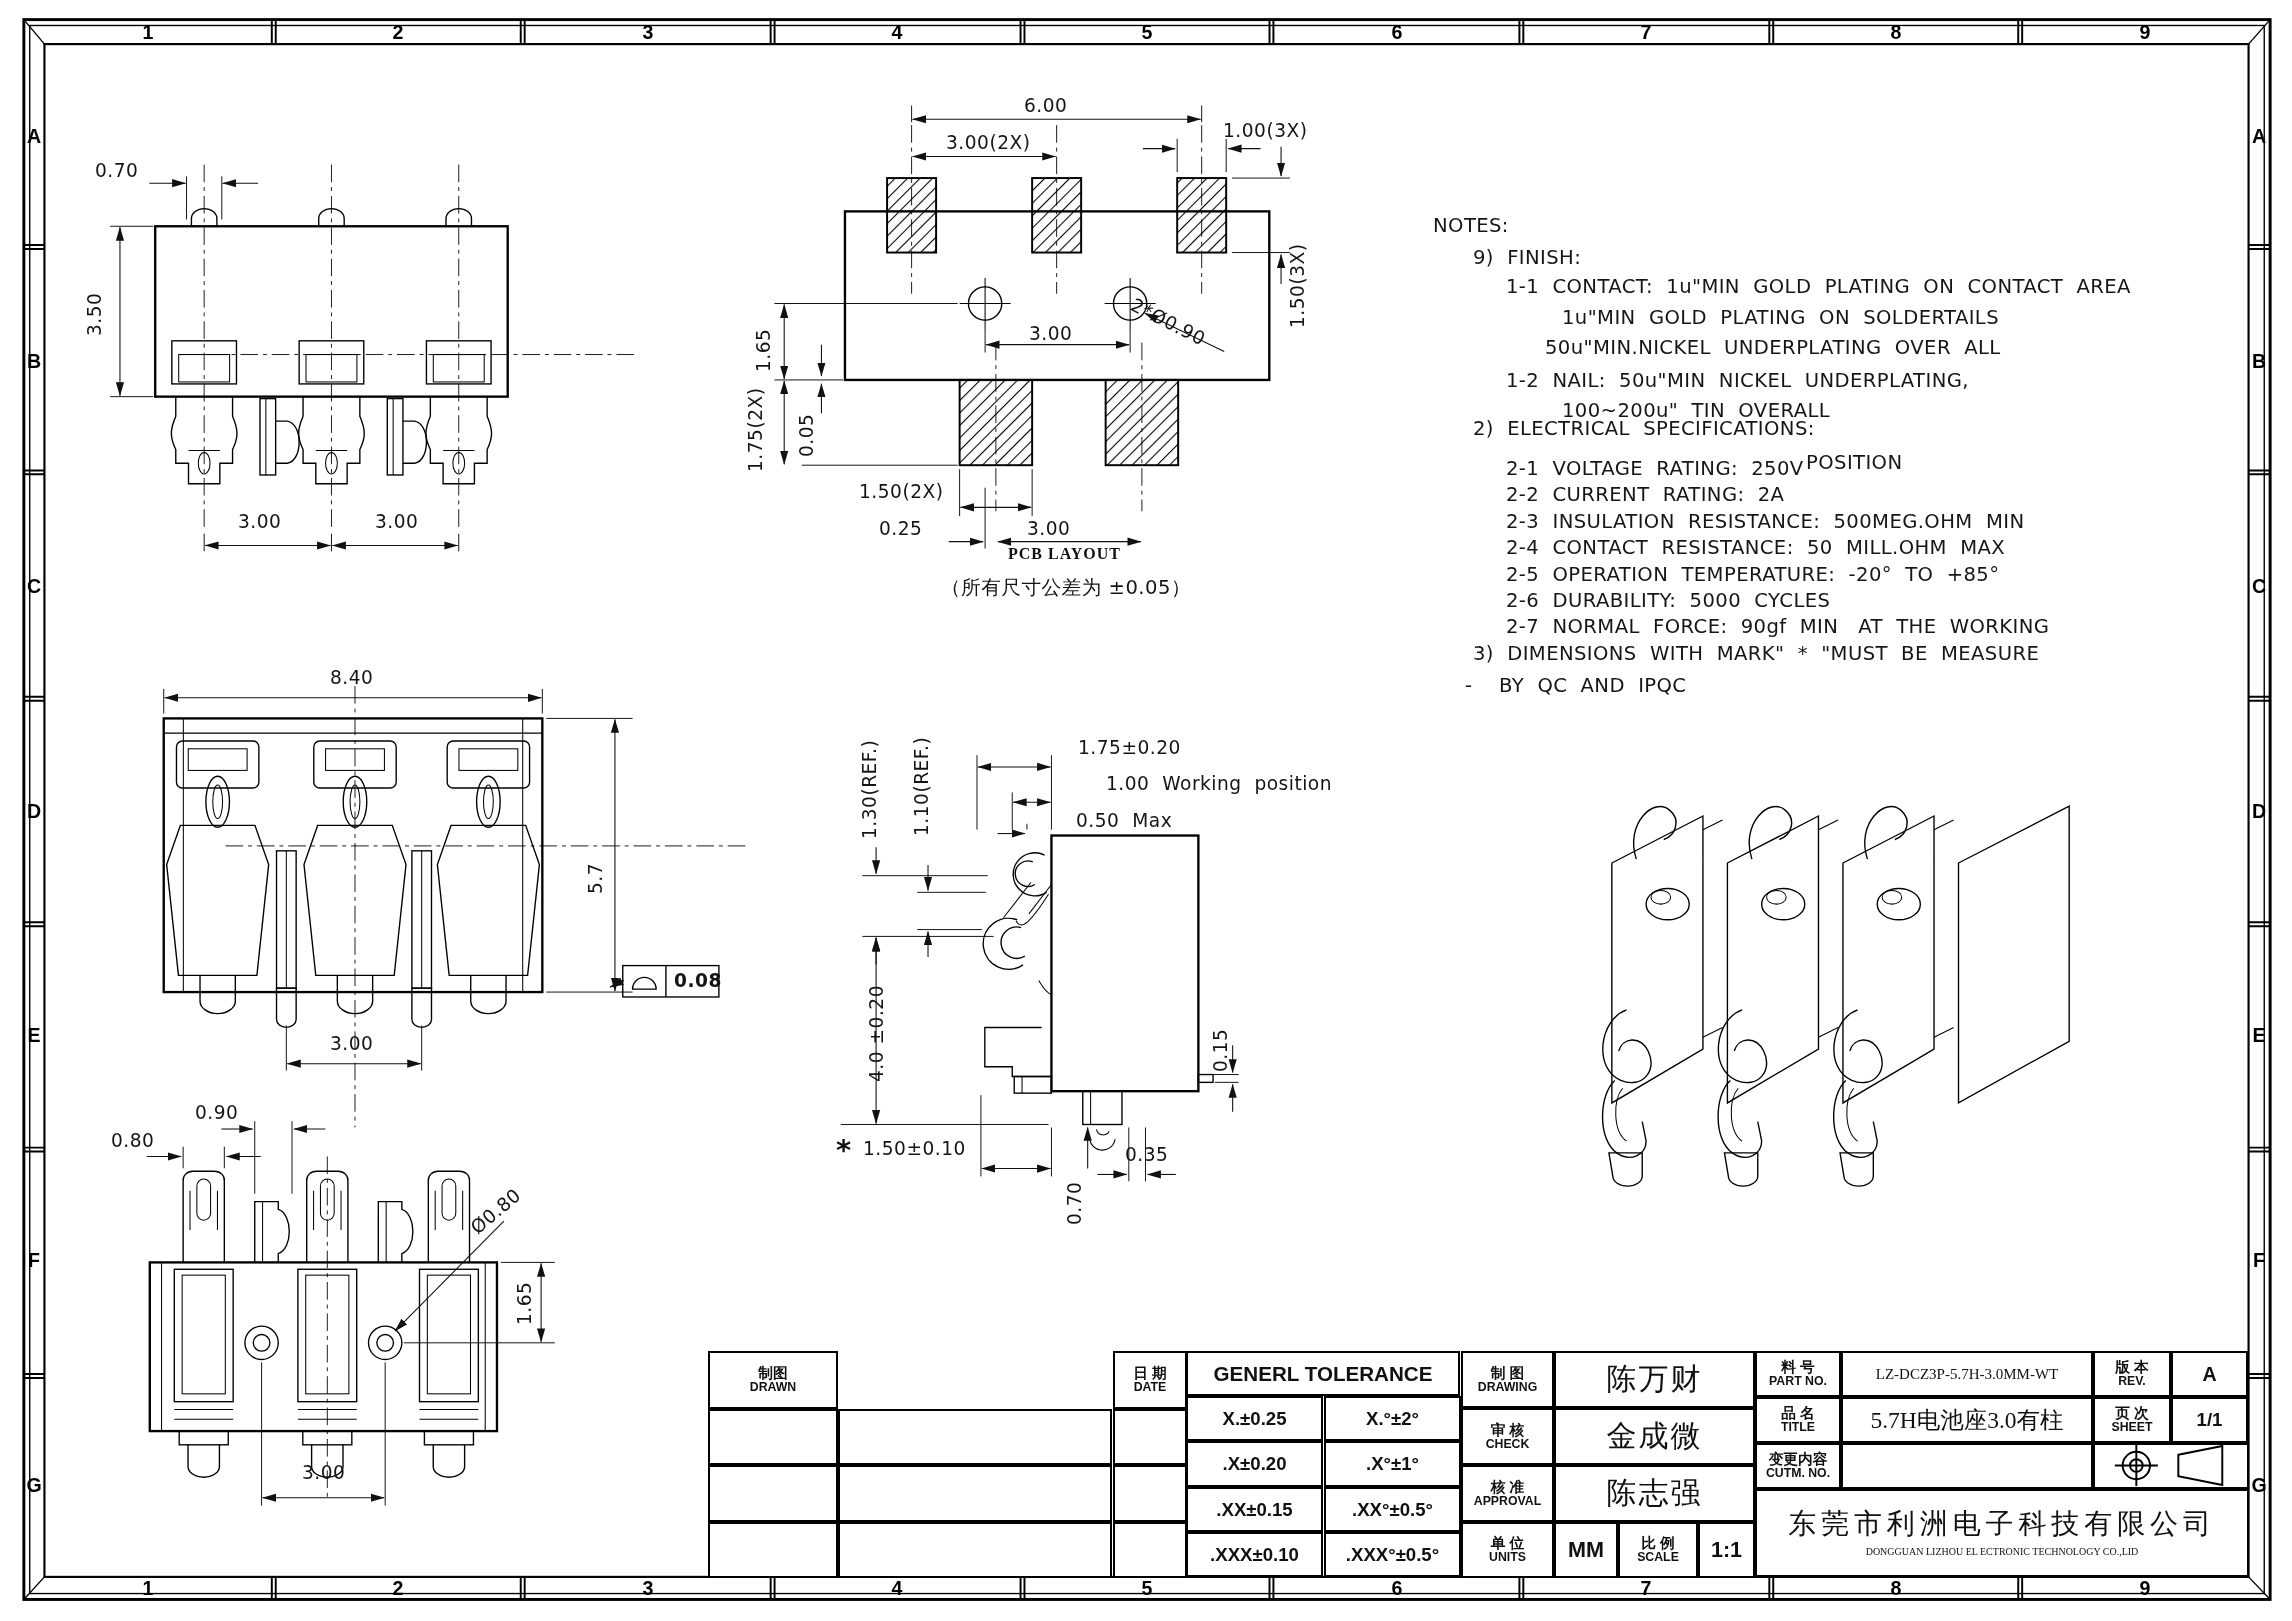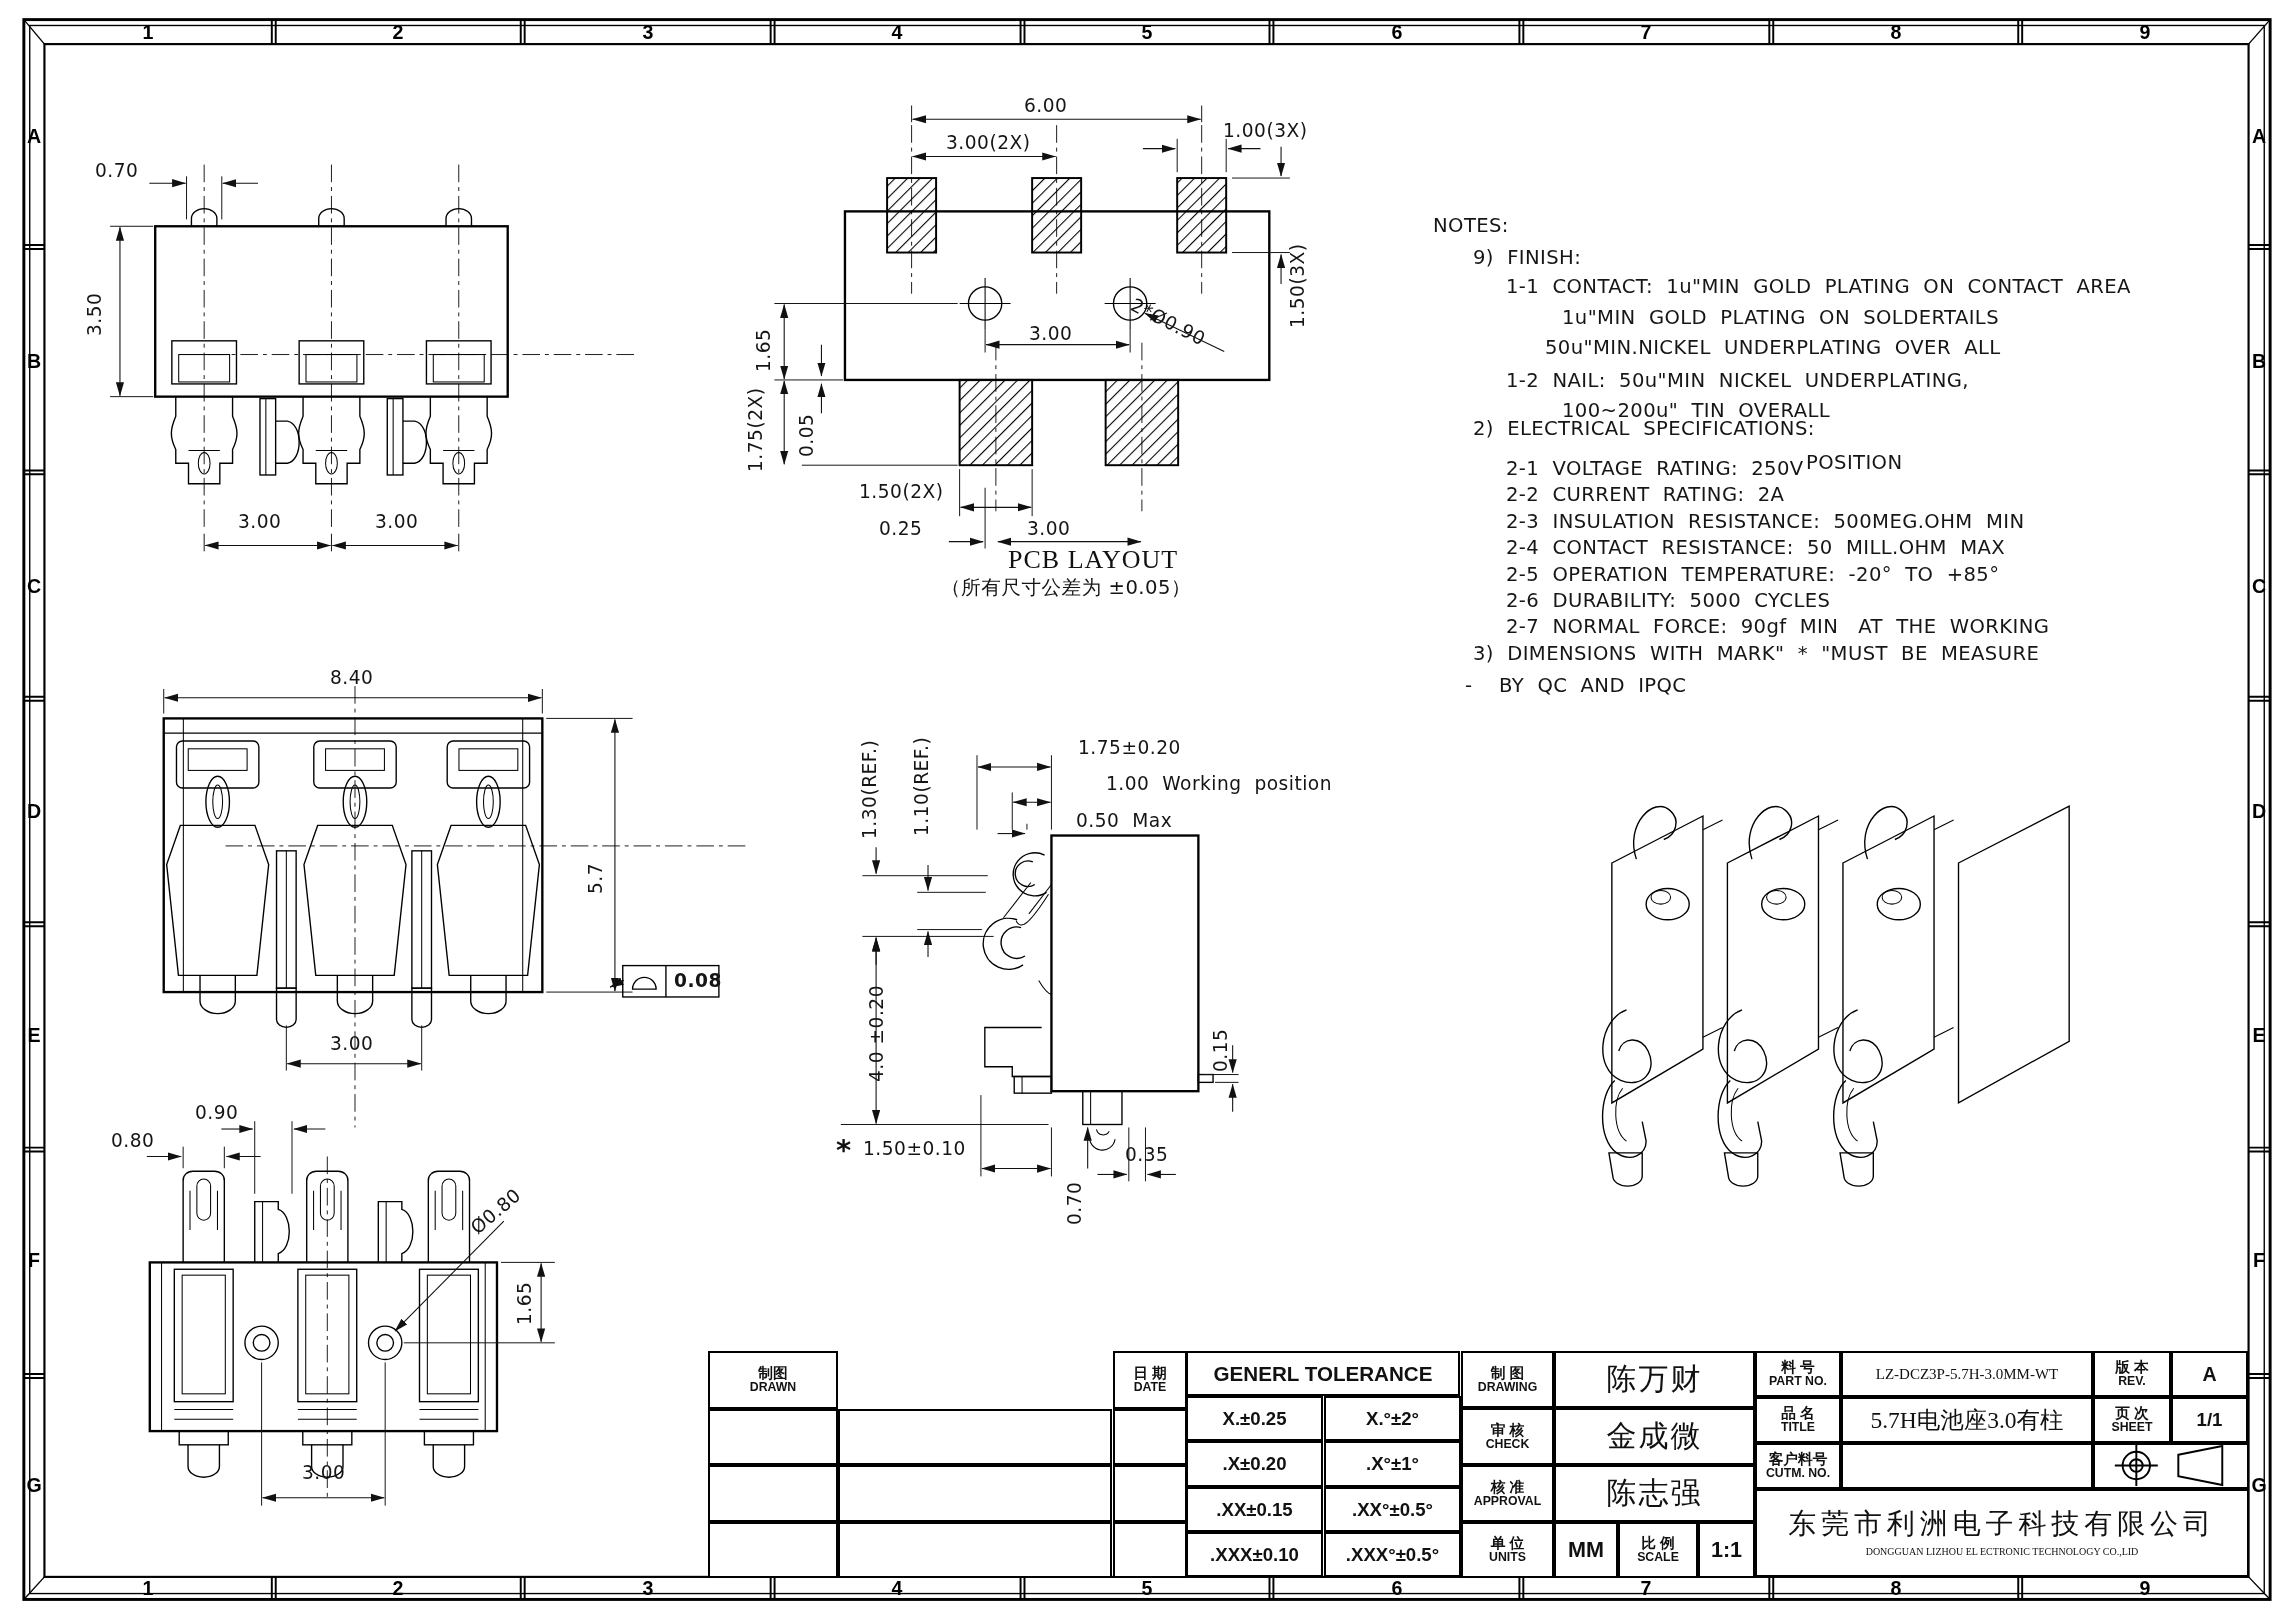--- a/index.html
+++ b/index.html
@@ -21,21 +21,21 @@
         transform:translate(-50%,-50%);color:#000;}
   .noteln{position:absolute;font-size:19.6px;letter-spacing:0.4px;white-space:pre;color:#161616;}
   .cell{position:absolute;border:2px solid #000;box-sizing:border-box;display:flex;
         align-items:center;justify-content:center;text-align:center;background:#fff;}
   .cl2{flex-direction:column;line-height:1.1;text-align:center;}
   .zh{font-size:14.7px;font-weight:bold;font-family:"Liberation Sans",sans-serif;}
   .en{font-size:12.3px;font-weight:bold;font-family:"Liberation Sans",sans-serif;}
   .tolv{font-size:18.6px;font-weight:bold;font-family:"Liberation Sans",sans-serif;}
   .name{font-size:30px;letter-spacing:2px;}
   .serif{font-family:"Liberation Serif",serif;}
-  .pcbtitle{position:absolute;font-family:"Liberation Serif",serif;font-weight:normal;font-size:26px;letter-spacing:1px;}
+  .pcbtitle{position:absolute;font-family:"Liberation Serif",serif;font-weight:bold;font-size:16px;letter-spacing:1px;}
   .star{position:absolute;font-size:29px;font-weight:bold;}
 </style>
 </head>
 <body>
 
 <div id="page">
 
   <svg style="left:0;top:0" width="2293" height="1621" viewBox="0 0 2339 1654">
     <defs>
       <marker id="ar" viewBox="0 0 12 8" refX="11.5" refY="4" markerWidth="13" markerHeight="9" orient="auto-start-reverse">
@@ -477,21 +477,21 @@
       <span class="zh">品 名</span>
       <span class="en">TITLE</span>
     </div>
     <div class="cell serif" style="left:1133px;top:46px;width:252px;height:46px;font-size:23.5px">5.7H电池座3.0有柱</div>
     <div class="cell cl2" style="left:1385px;top:46px;width:78px;height:46px">
       <span class="zh">页 次</span>
       <span class="en">SHEET</span>
     </div>
     <div class="cell tolv" style="left:1463px;top:46px;width:77px;height:46px;font-size:18.6px">1/1</div>
     <div class="cell cl2" style="left:1047px;top:92px;width:86px;height:46px">
-      <span class="zh">客户料号</span>
+      <span class="zh">变更内容</span>
       <span class="en">CUTM. NO.</span>
     </div>
     <div class="cell" style="left:1133px;top:92px;width:252px;height:46px"></div>
     <div class="cell" style="left:1385px;top:92px;width:156px;height:46px">
       <svg width="152" height="42" viewBox="0 0 155 43" style="position:static">
         <g fill="none" stroke="#000" stroke-width="2">
           <circle cx="42" cy="21" r="14"></circle>
             <circle cx="42" cy="21" r="6.5"></circle>
           <line x1="20" y1="21" x2="64" y2="21"></line>
             <line x1="42" y1="0" x2="42" y2="42"></line>

